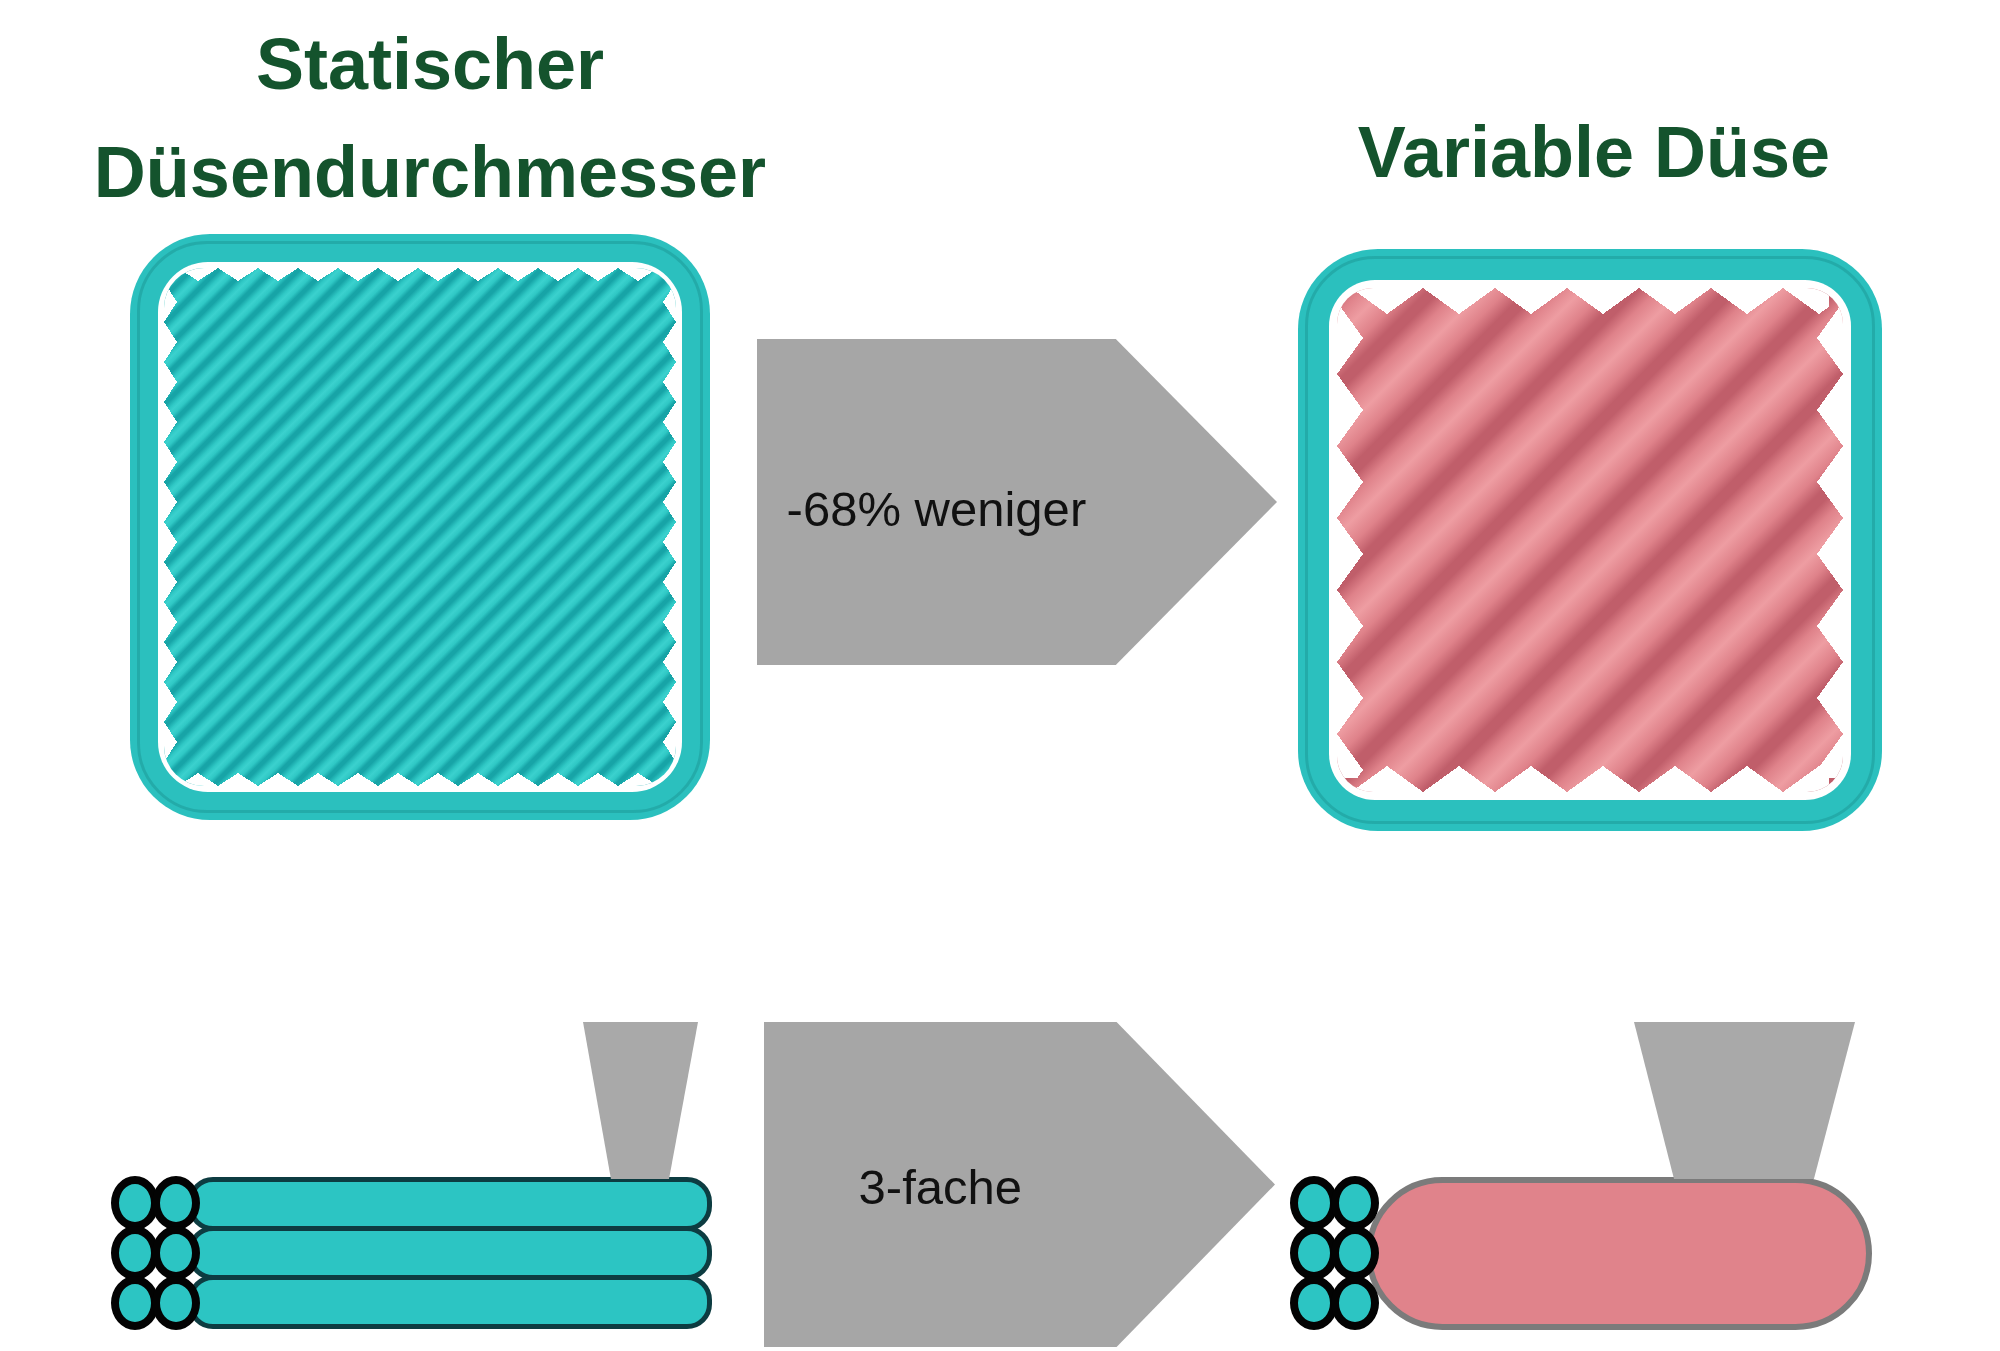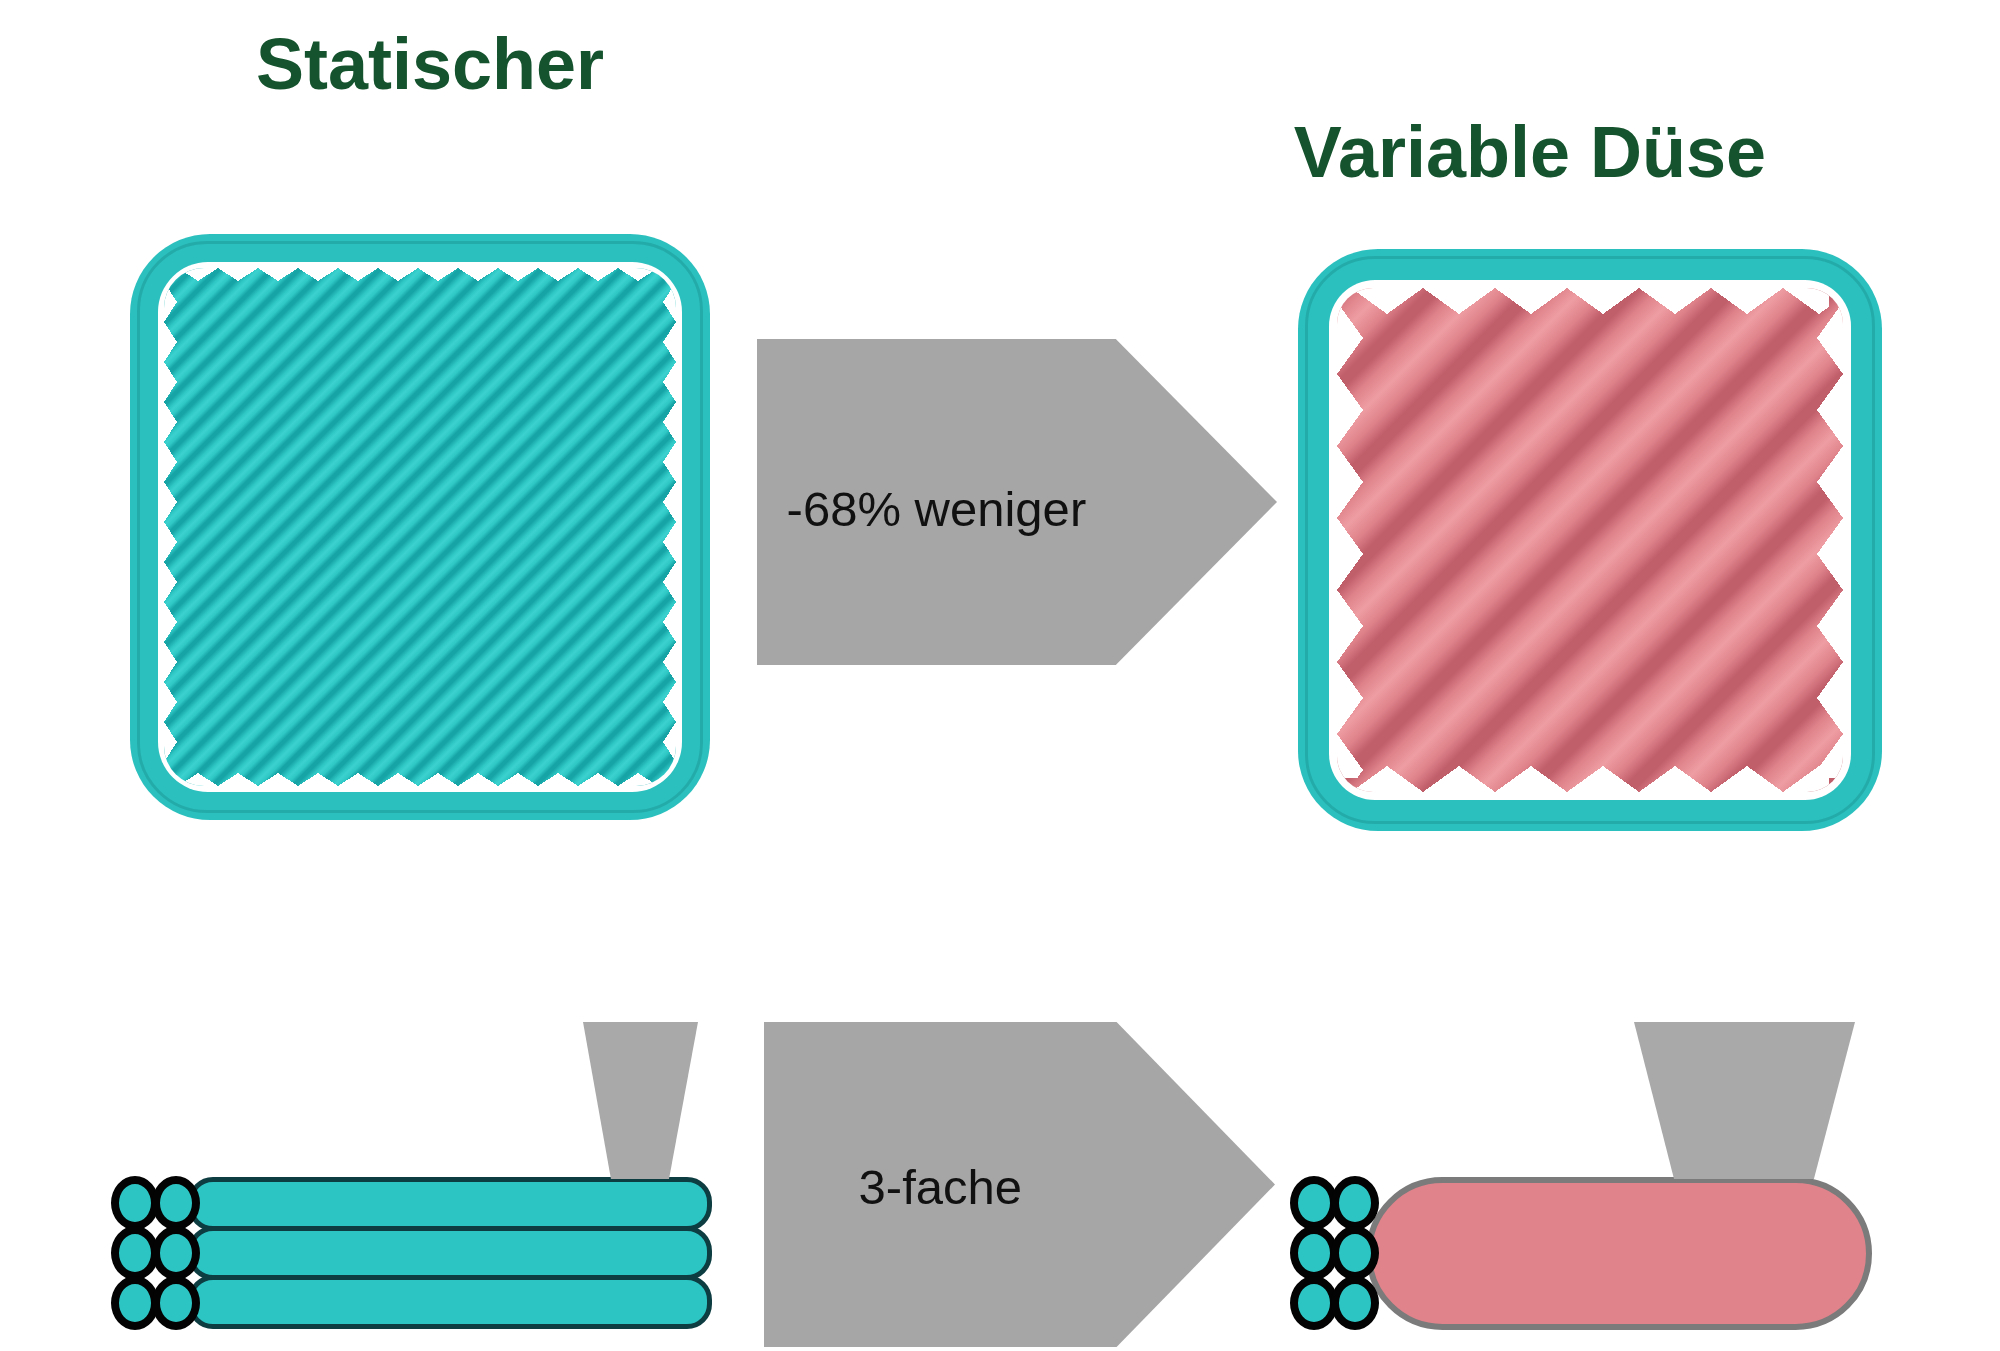--- a/index.html
+++ b/index.html
@@ -5,21 +5,21 @@
   html,body{margin:0;padding:0;background:#fff;}
   .canvas{
     position:relative;width:2000px;height:1351px;background:#ffffff;
     font-family:"Liberation Sans", sans-serif;overflow:hidden;
   }
   .title{
     position:absolute;text-align:center;font-weight:bold;color:#14532d;
     font-size:72px;line-height:108px;letter-spacing:0;
   }
   .title-static{left:80px;top:10px;width:700px;}
-  .title-variable{left:1180px;top:98px;width:700px;}
+  .title-variable{left:1244px;top:98px;width:700px;}
 
   
   .sq{position:absolute;border-radius:80px;}
   .sq-static{left:130px;top:234px;width:580px;height:586px;background:#2bc0be;}
   .sq-variable{left:1298px;top:249px;width:584px;height:582px;background:#2bc0be;}
   .sq .groove{position:absolute;inset:7px;border:3px solid rgba(0,75,75,.18);border-radius:70px;}
   .sq .inner{position:absolute;background:#ffffff;}
   .sq-static .inner{inset:28px;border-radius:50px;}
   .sq-variable .inner{inset:31px;border-radius:46px;}
   .hatch{position:absolute;overflow:hidden;}
@@ -94,20 +94,21 @@
   .oc1{left:0;} .oc2{left:41px;}
   .or1{top:0;} .or2{top:50px;} .or3{top:100px;}
 </style>
 </head>
 <body>
 
 <div class="canvas">
 
   <div class="title title-static">
     <div>Statischer</div>
+    <div>Düsendurchmesser</div>
   </div>
   <div class="title title-variable">
     <div>Variable Düse</div>
   </div>
 
   <div class="sq sq-static">
     <div class="groove"></div>
     <div class="inner">
       <div class="hatch">
         <div class="saw saw-top"></div>

